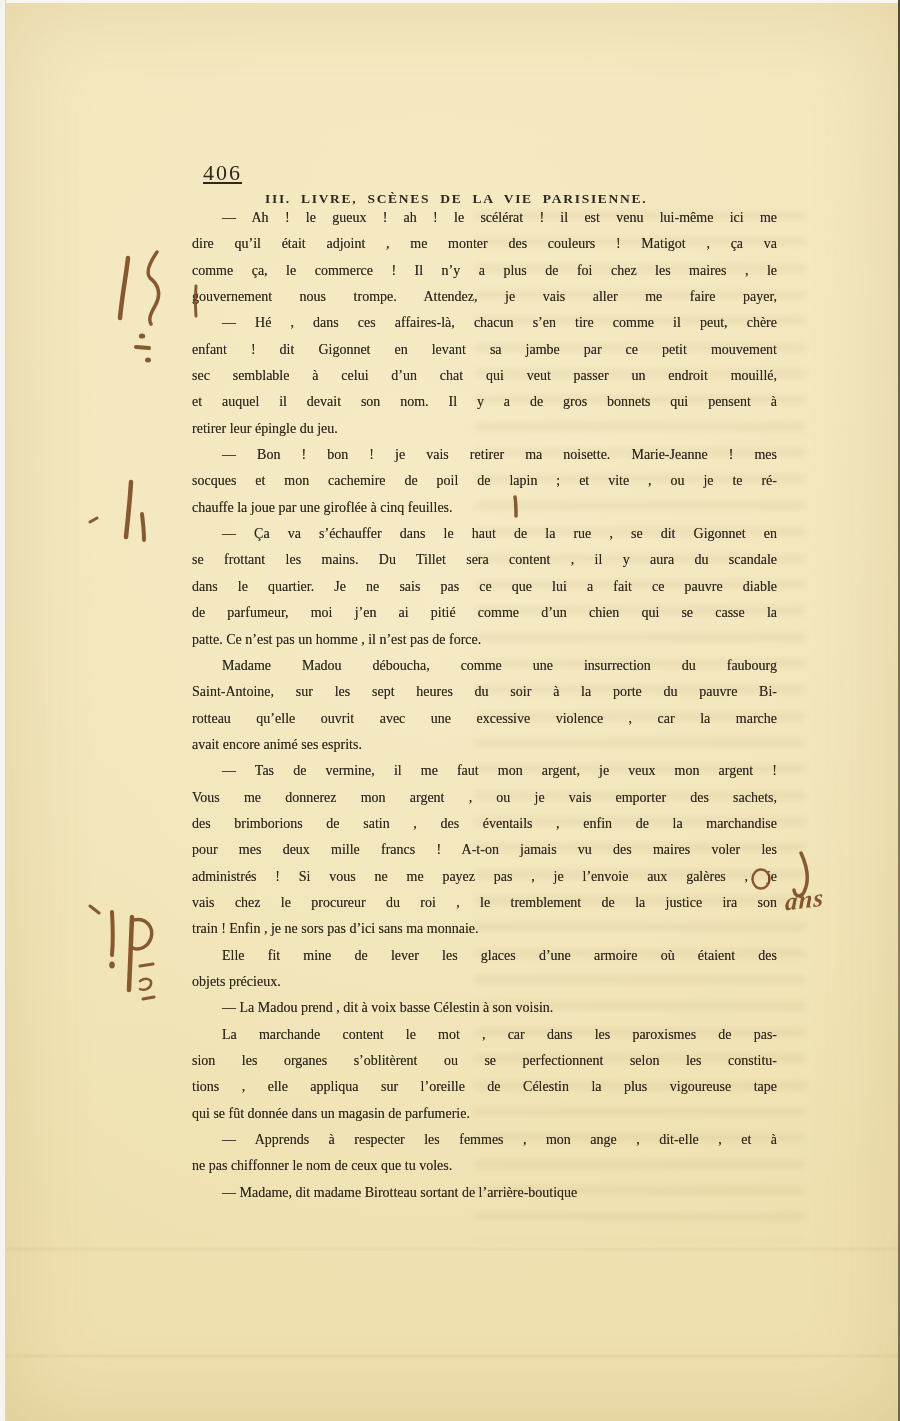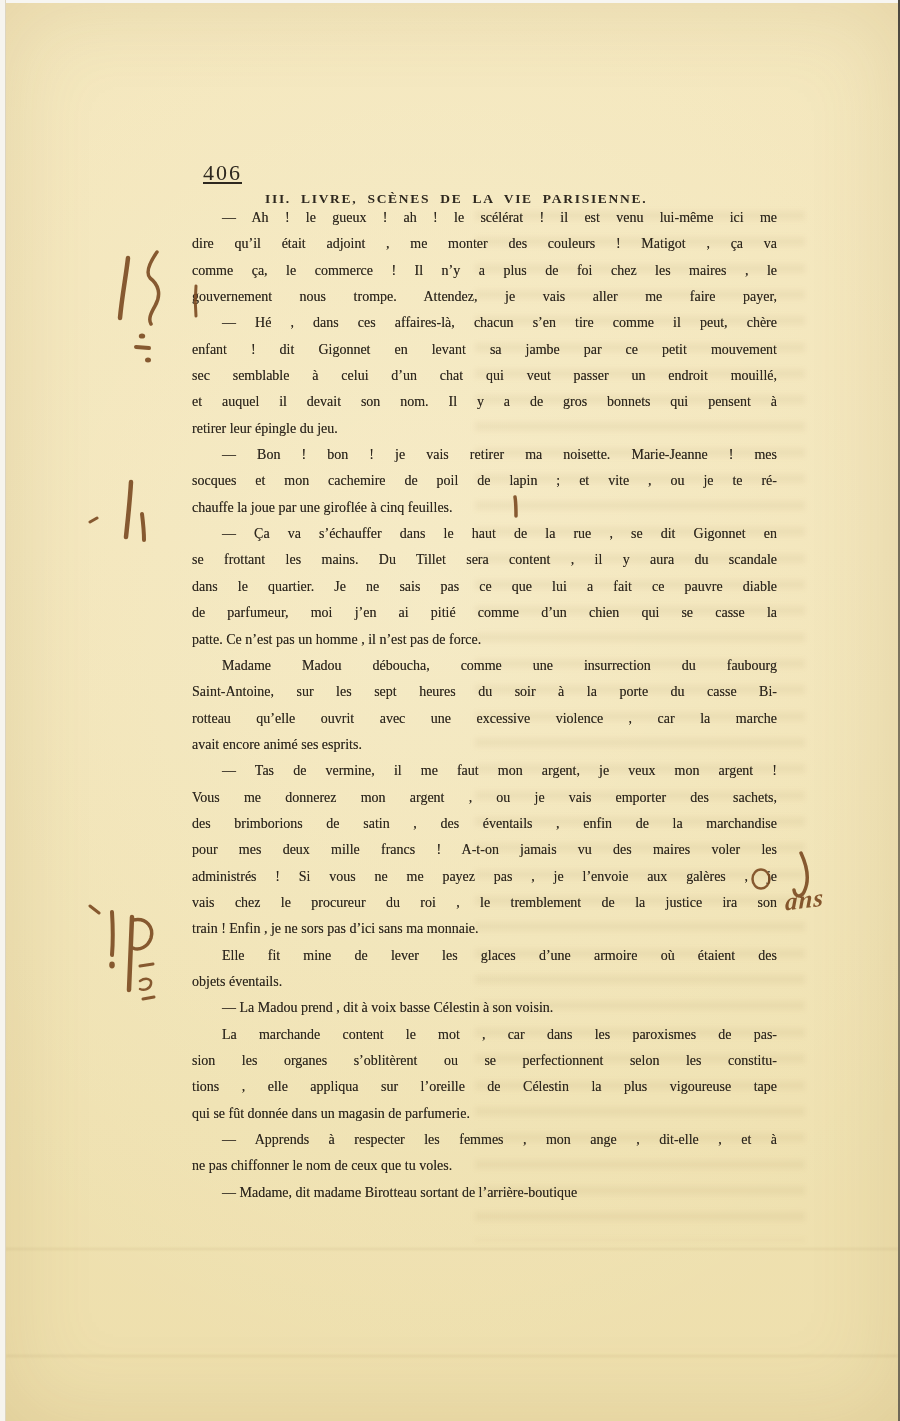--- a/index.html
+++ b/index.html
@@ -94,32 +94,32 @@
     <div class="line last">retirer leur épingle du jeu.</div>
     <div class="line first">— Bon ! bon ! je vais retirer ma noisette. Marie-Jeanne ! mes</div>
     <div class="line">socques et mon cachemire de poil de lapin ; et vite , ou je te ré-</div>
     <div class="line last">chauffe la joue par une giroflée à cinq feuilles.</div>
     <div class="line first">— Ça va s’échauffer dans le haut de la rue , se dit Gigonnet en</div>
     <div class="line">se frottant les mains. Du Tillet sera content , il y aura du scandale</div>
     <div class="line">dans le quartier. Je ne sais pas ce que lui a fait ce pauvre diable</div>
     <div class="line">de parfumeur, moi j’en ai pitié comme d’un chien qui se casse la</div>
     <div class="line last">patte. Ce n’est pas un homme , il n’est pas de force.</div>
     <div class="line first">Madame Madou déboucha, comme une insurrection du faubourg</div>
-    <div class="line">Saint-Antoine, sur les sept heures du soir à la porte du casse Bi-</div>
+    <div class="line">Saint-Antoine, sur les sept heures du soir à la porte du pauvre Bi-</div>
     <div class="line">rotteau qu’elle ouvrit avec une excessive violence , car la marche</div>
     <div class="line last">avait encore animé ses esprits.</div>
     <div class="line first">— Tas de vermine, il me faut mon argent, je veux mon argent !</div>
     <div class="line">Vous me donnerez mon argent , ou je vais emporter des sachets,</div>
     <div class="line">des brimborions de satin , des éventails , enfin de la marchandise</div>
     <div class="line">pour mes deux mille francs ! A-t-on jamais vu des maires voler les</div>
     <div class="line">administrés ! Si vous ne me payez pas , je l’envoie aux galères , je</div>
     <div class="line">vais chez le procureur du roi , le tremblement de la justice ira son</div>
     <div class="line last">train ! Enfin , je ne sors pas d’ici sans ma monnaie.</div>
     <div class="line first">Elle fit mine de lever les glaces d’une armoire où étaient des</div>
-    <div class="line last">objets éventails.</div>
+    <div class="line last">objets précieux.</div>
     <div class="line first last">— La Madou prend , dit à voix basse Célestin à son voisin.</div>
     <div class="line first">La marchande content le mot , car dans les paroxismes de pas-</div>
     <div class="line">sion les organes s’oblitèrent ou se perfectionnent selon les constitu-</div>
     <div class="line">tions , elle appliqua sur l’oreille de Célestin la plus vigoureuse tape</div>
     <div class="line last">qui se fût donnée dans un magasin de parfumerie.</div>
     <div class="line first">— Apprends à respecter les femmes , mon ange , dit-elle , et à</div>
     <div class="line last">ne pas chiffonner le nom de ceux que tu voles.</div>
     <div class="line first last">— Madame, dit madame Birotteau sortant de l’arrière-boutique</div>
   </div>
 

